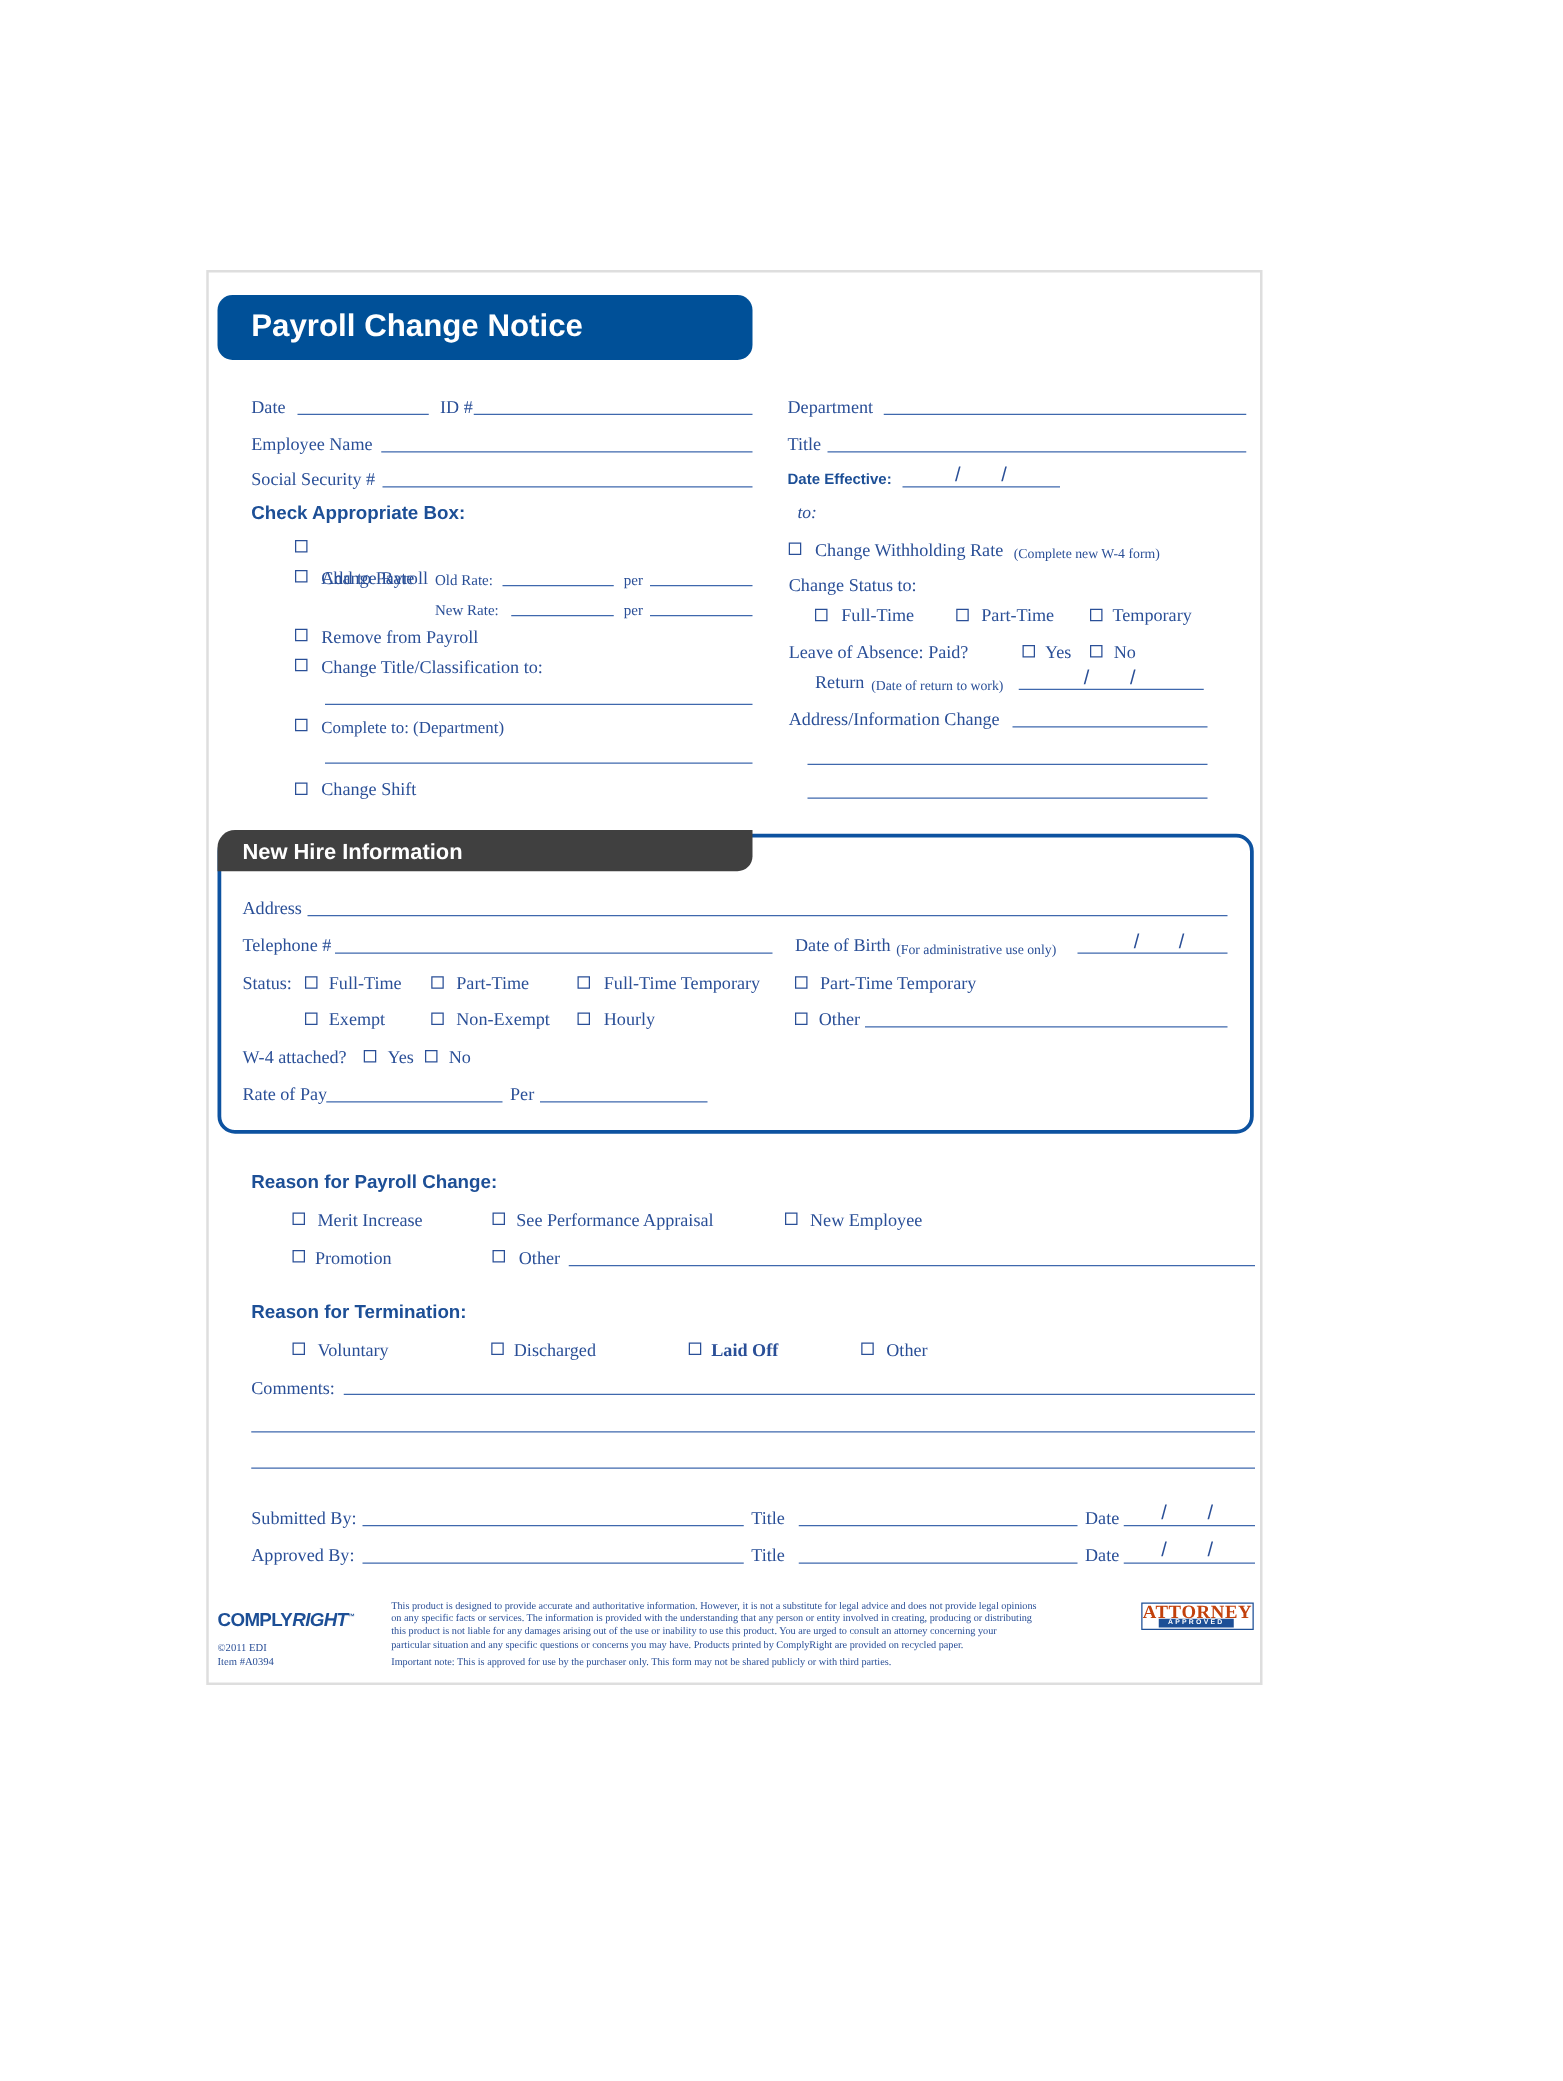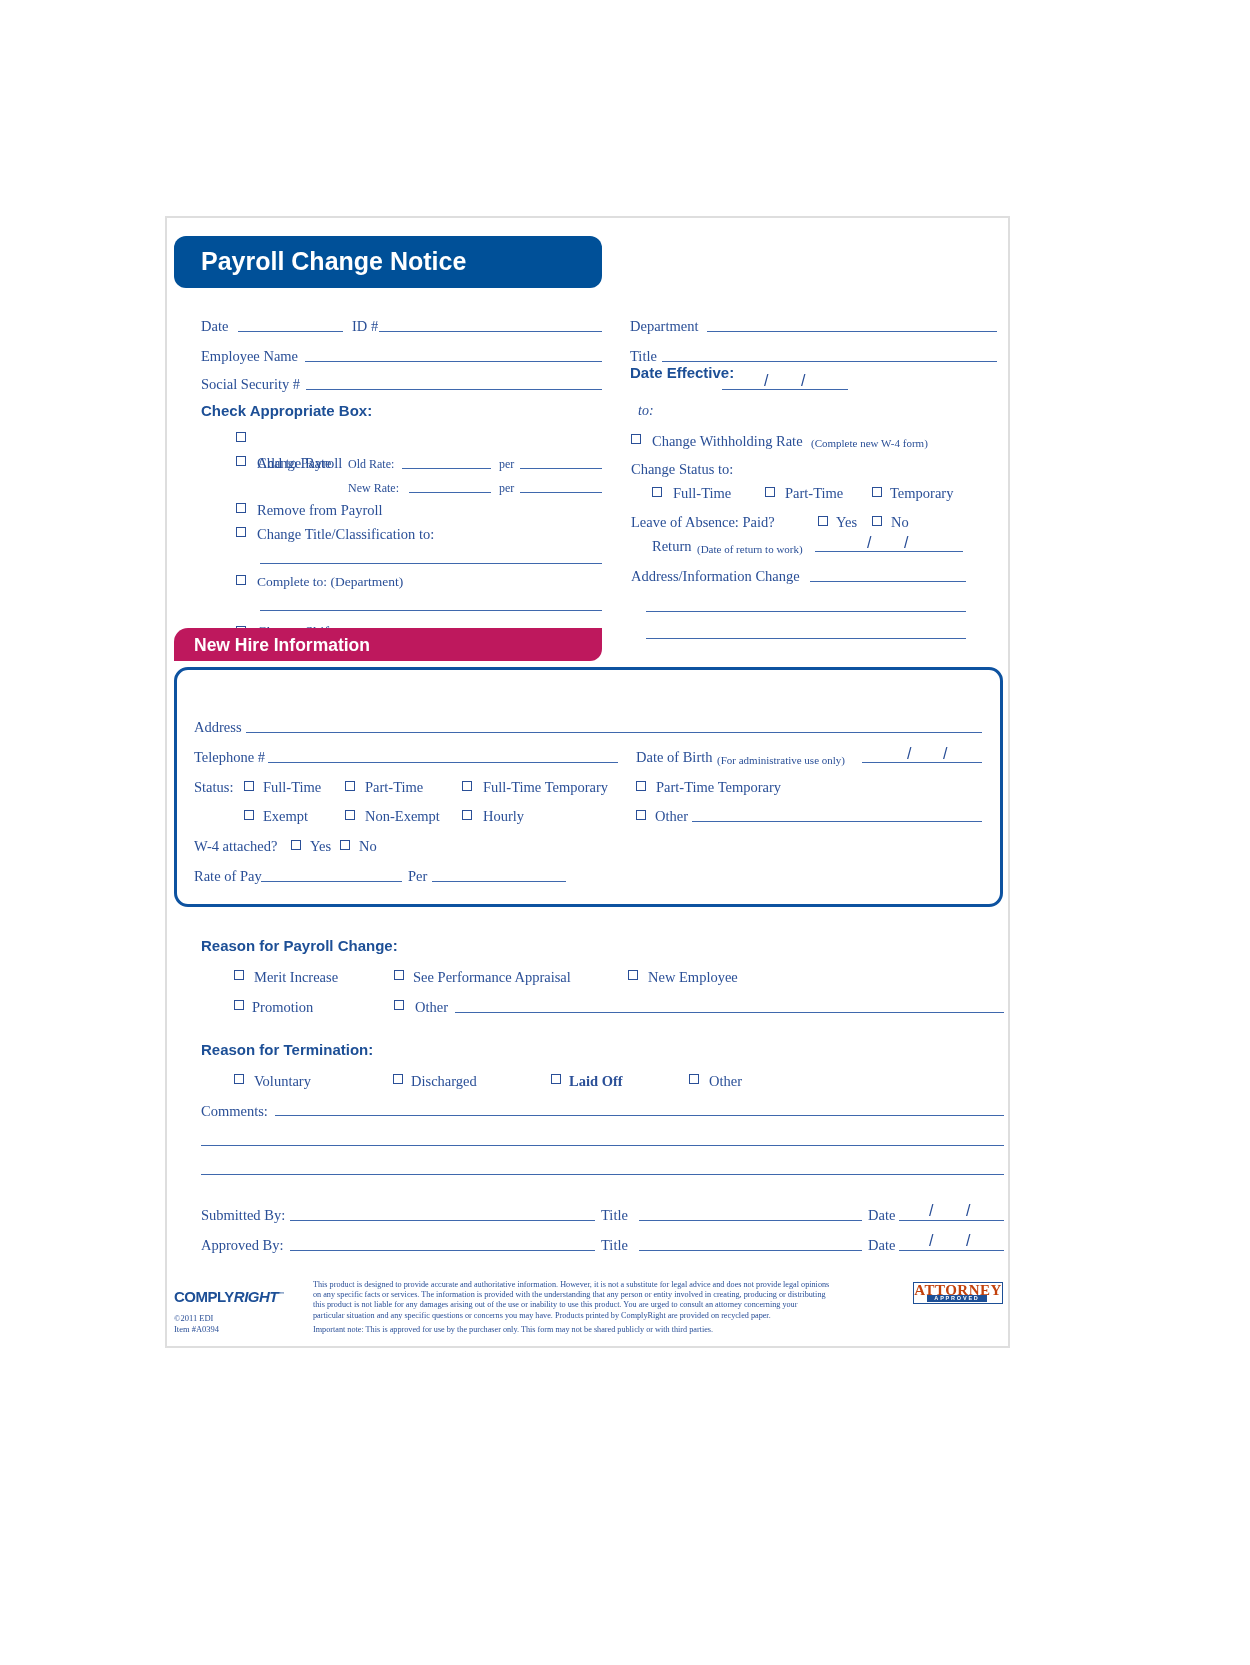--- a/index.html
+++ b/index.html
@@ -14,21 +14,21 @@
   .bold-h { font-family:"Liberation Sans", "DejaVu Sans", sans-serif; font-weight:bold; font-size:15px; color:#1d4f96; }
   .line { position:absolute; height:0; border-bottom:1px solid #3f68ad; }
   .cb { position:absolute; width:10px; height:10px; border:1.4px solid #2a4f97; box-sizing:border-box; background:#fff; }
   .slash { position:absolute; font-family:"Liberation Sans", sans-serif; font-size:16px; color:#2a4f97; }
   .title-bar { position:absolute; left:174px; top:236px; width:428px; height:52px; background:#005098;
                border-radius:12px 12px 12px 12px; }
   .title-bar .t { position:absolute; left:27px; top:11px; font-family:"Liberation Sans", "DejaVu Sans", sans-serif;
                   font-weight:bold; font-size:25px; color:#fff; }
   .nh-box { position:absolute; left:174px; top:667px; width:829px; height:240px;
             border:3px solid #0d52a0; border-radius:14px; box-sizing:border-box; }
-  .nh-tab { position:absolute; left:174px; top:628px; width:428px; height:33px; background:#be185d;
+  .nh-tab { position:absolute; left:174px; top:664px; width:428px; height:33px; background:#404040;
             border-radius:14px 0 12px 0; }
   .nh-tab .t { position:absolute; left:20px; top:7px; font-family:"Liberation Sans", "DejaVu Sans", sans-serif;
                font-weight:bold; font-size:17.5px; color:#fff; }
   .fine { position:absolute; font-size:8.2px; line-height:10.6px; color:#2a4f97; white-space:nowrap; }
   .logo { position:absolute; left:174px; top:1288px; font-family:"Liberation Sans", "DejaVu Sans", sans-serif;
           font-weight:bold; font-size:15px; color:#1d4f96; letter-spacing:-0.5px; }
   .logo i { font-style:italic; }
   .logo sup { font-size:6px; }
   .badge { position:absolute; left:913px; top:1282px; width:90px; height:22px; border:1.5px solid #1d4f96; box-sizing:border-box; }
   .badge .top { position:absolute; left:0; top:0px; width:100%; text-align:center; font-size:15px; font-weight:bold;
@@ -54,21 +54,21 @@
 <div class="line" style="left:305px;top:361px;width:297px;"></div>
 
 <span class="abs txt" style="left:201px;top:375px;">Social Security #</span>
 <div class="line" style="left:306px;top:389px;width:296px;"></div>
 
 <span class="abs txt" style="left:630px;top:317px;">Department</span>
 <div class="line" style="left:707px;top:331px;width:290px;"></div>
 <span class="abs txt" style="left:630px;top:347px;">Title</span>
 <div class="line" style="left:662px;top:361px;width:335px;"></div>
 
-<span class="abs bold-h" style="left:630px;top:364px;font-size:15px;">Date Effective:</span>
+<span class="abs bold-h" style="left:630px;top:376px;font-size:12px;">Date Effective:</span>
 <div class="line" style="left:722px;top:389px;width:126px;"></div>
 <span class="slash" style="left:764px;top:372px;">/</span>
 <span class="slash" style="left:801px;top:372px;">/</span>
 
 <span class="abs txt" style="left:638px;top:402px;font-size:14px;font-style:italic;">to:</span>
 
 <span class="abs bold-h" style="left:201px;top:402px;">Check Appropriate Box:</span>
 
 <div class="cb" style="left:236px;top:432px;"></div>
 <span class="abs txt" style="left:257px;top:454px;">Add to Payroll</span>

